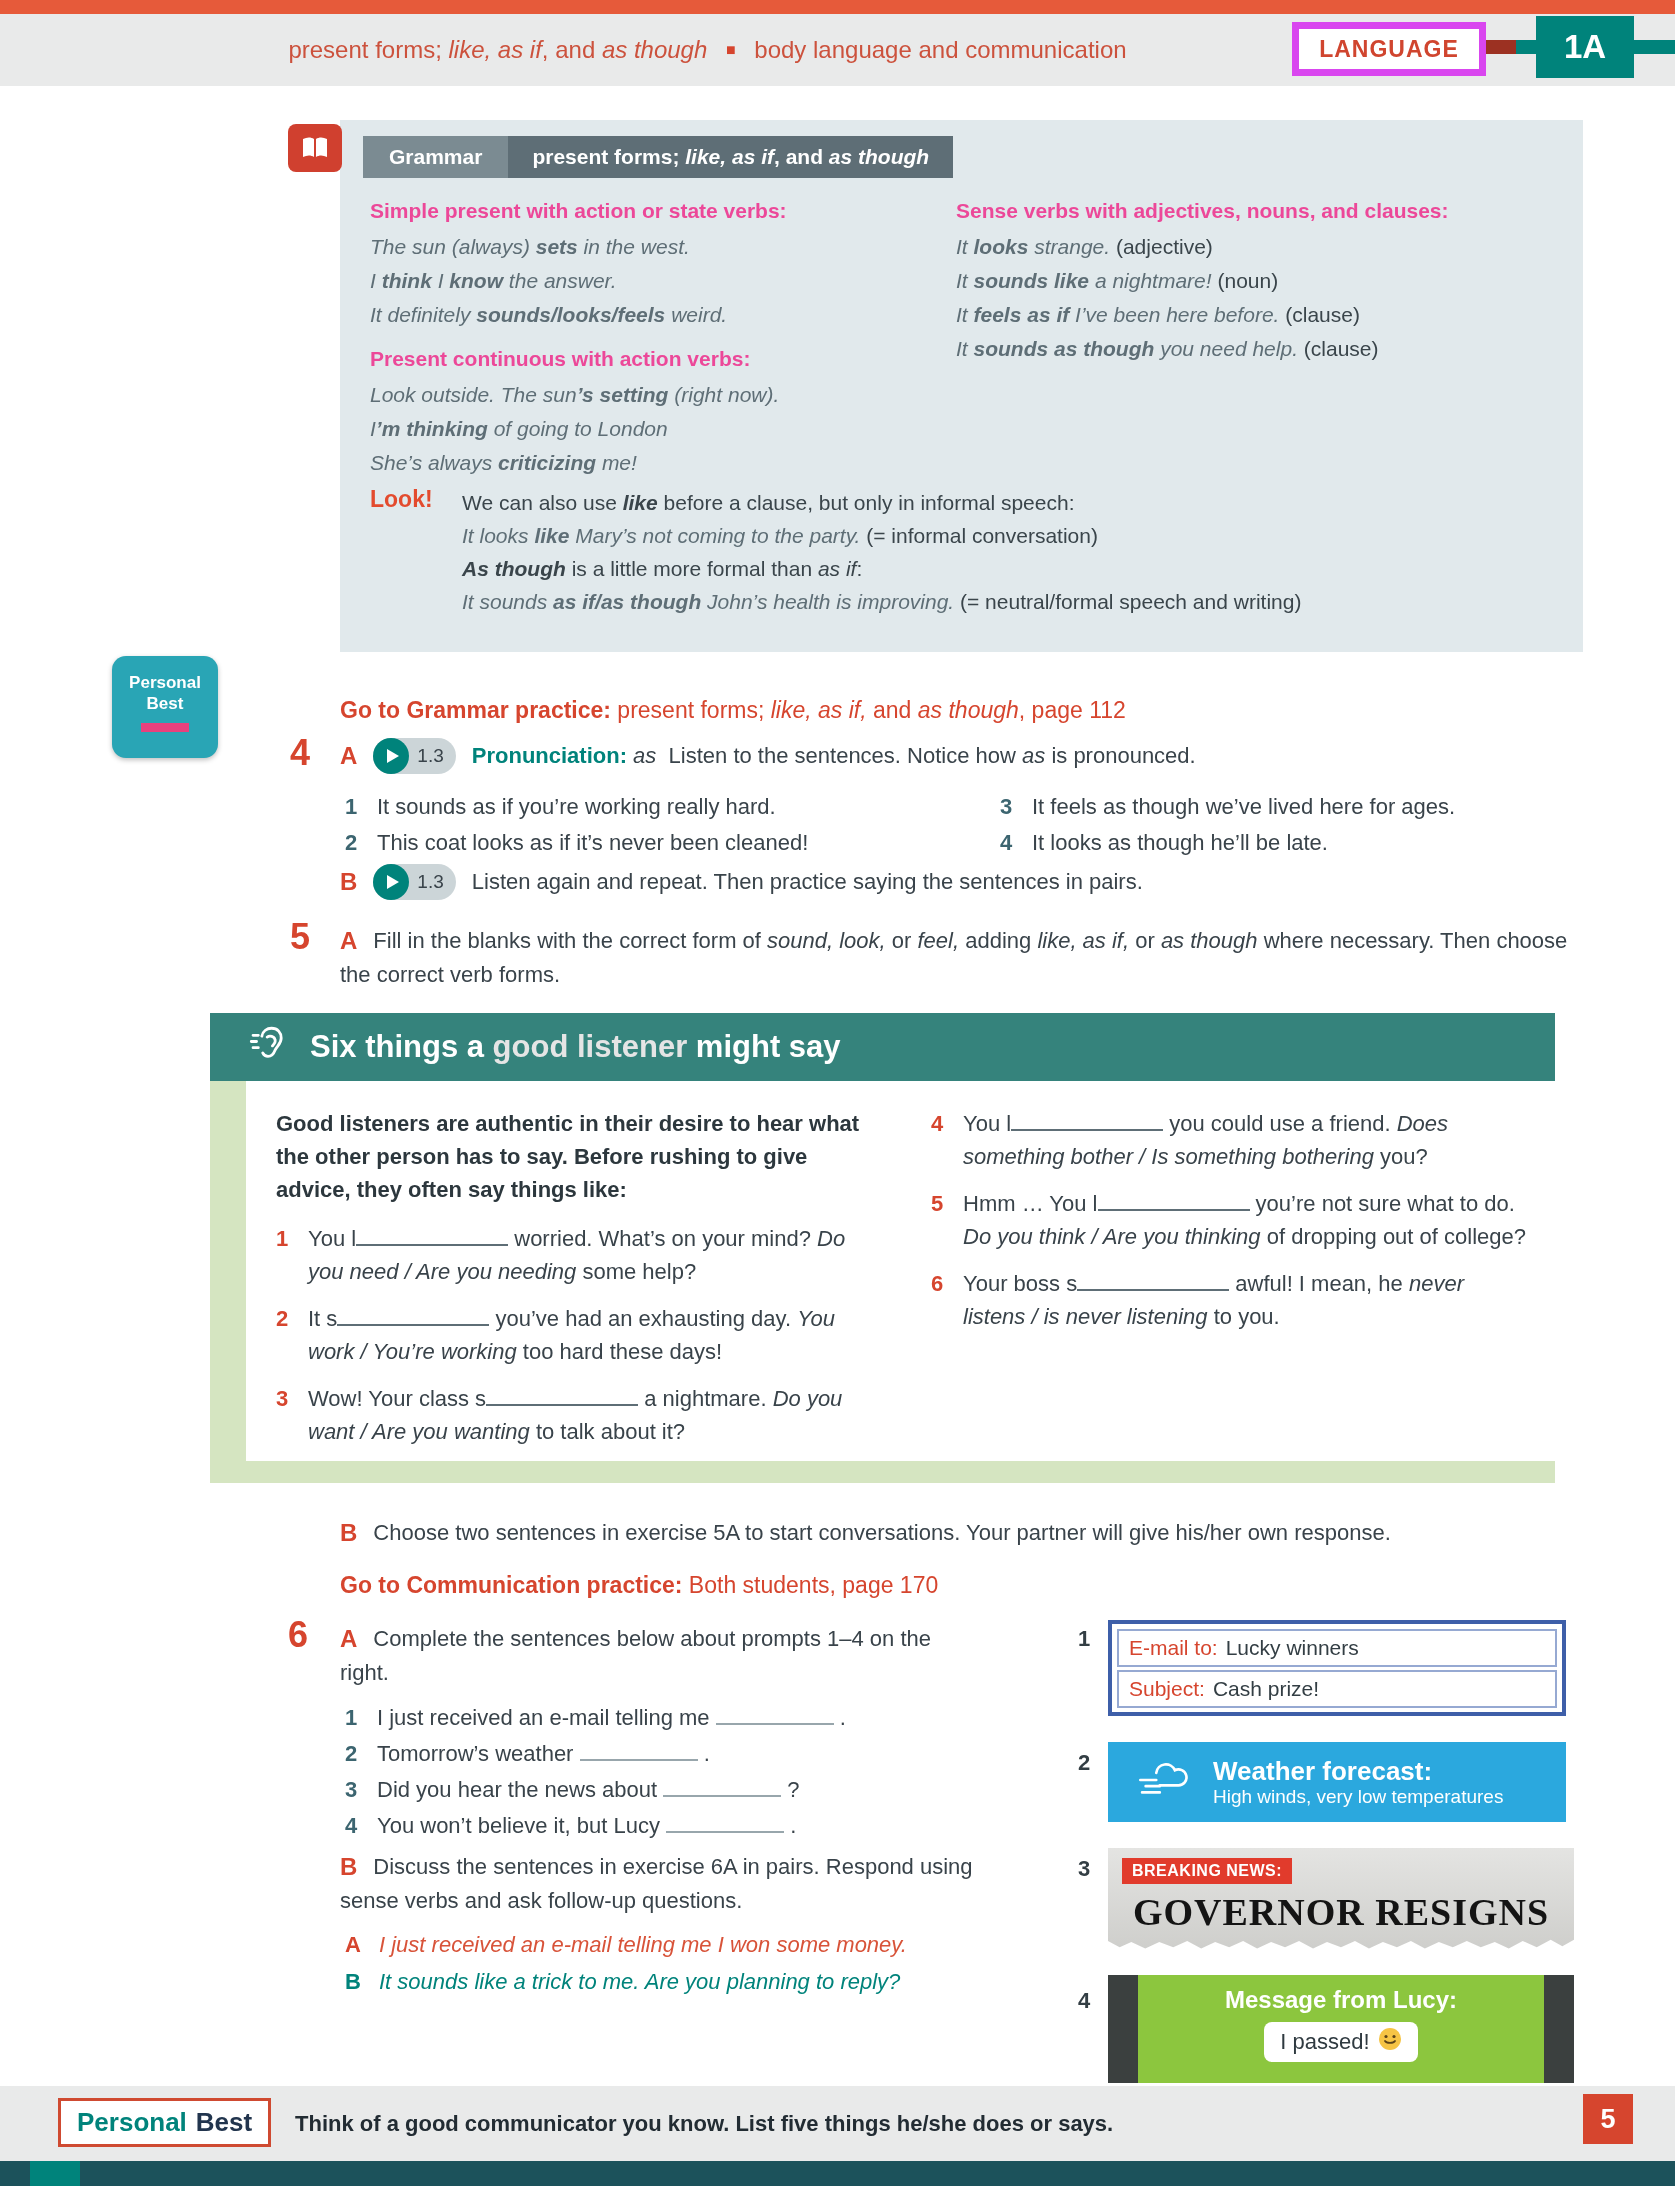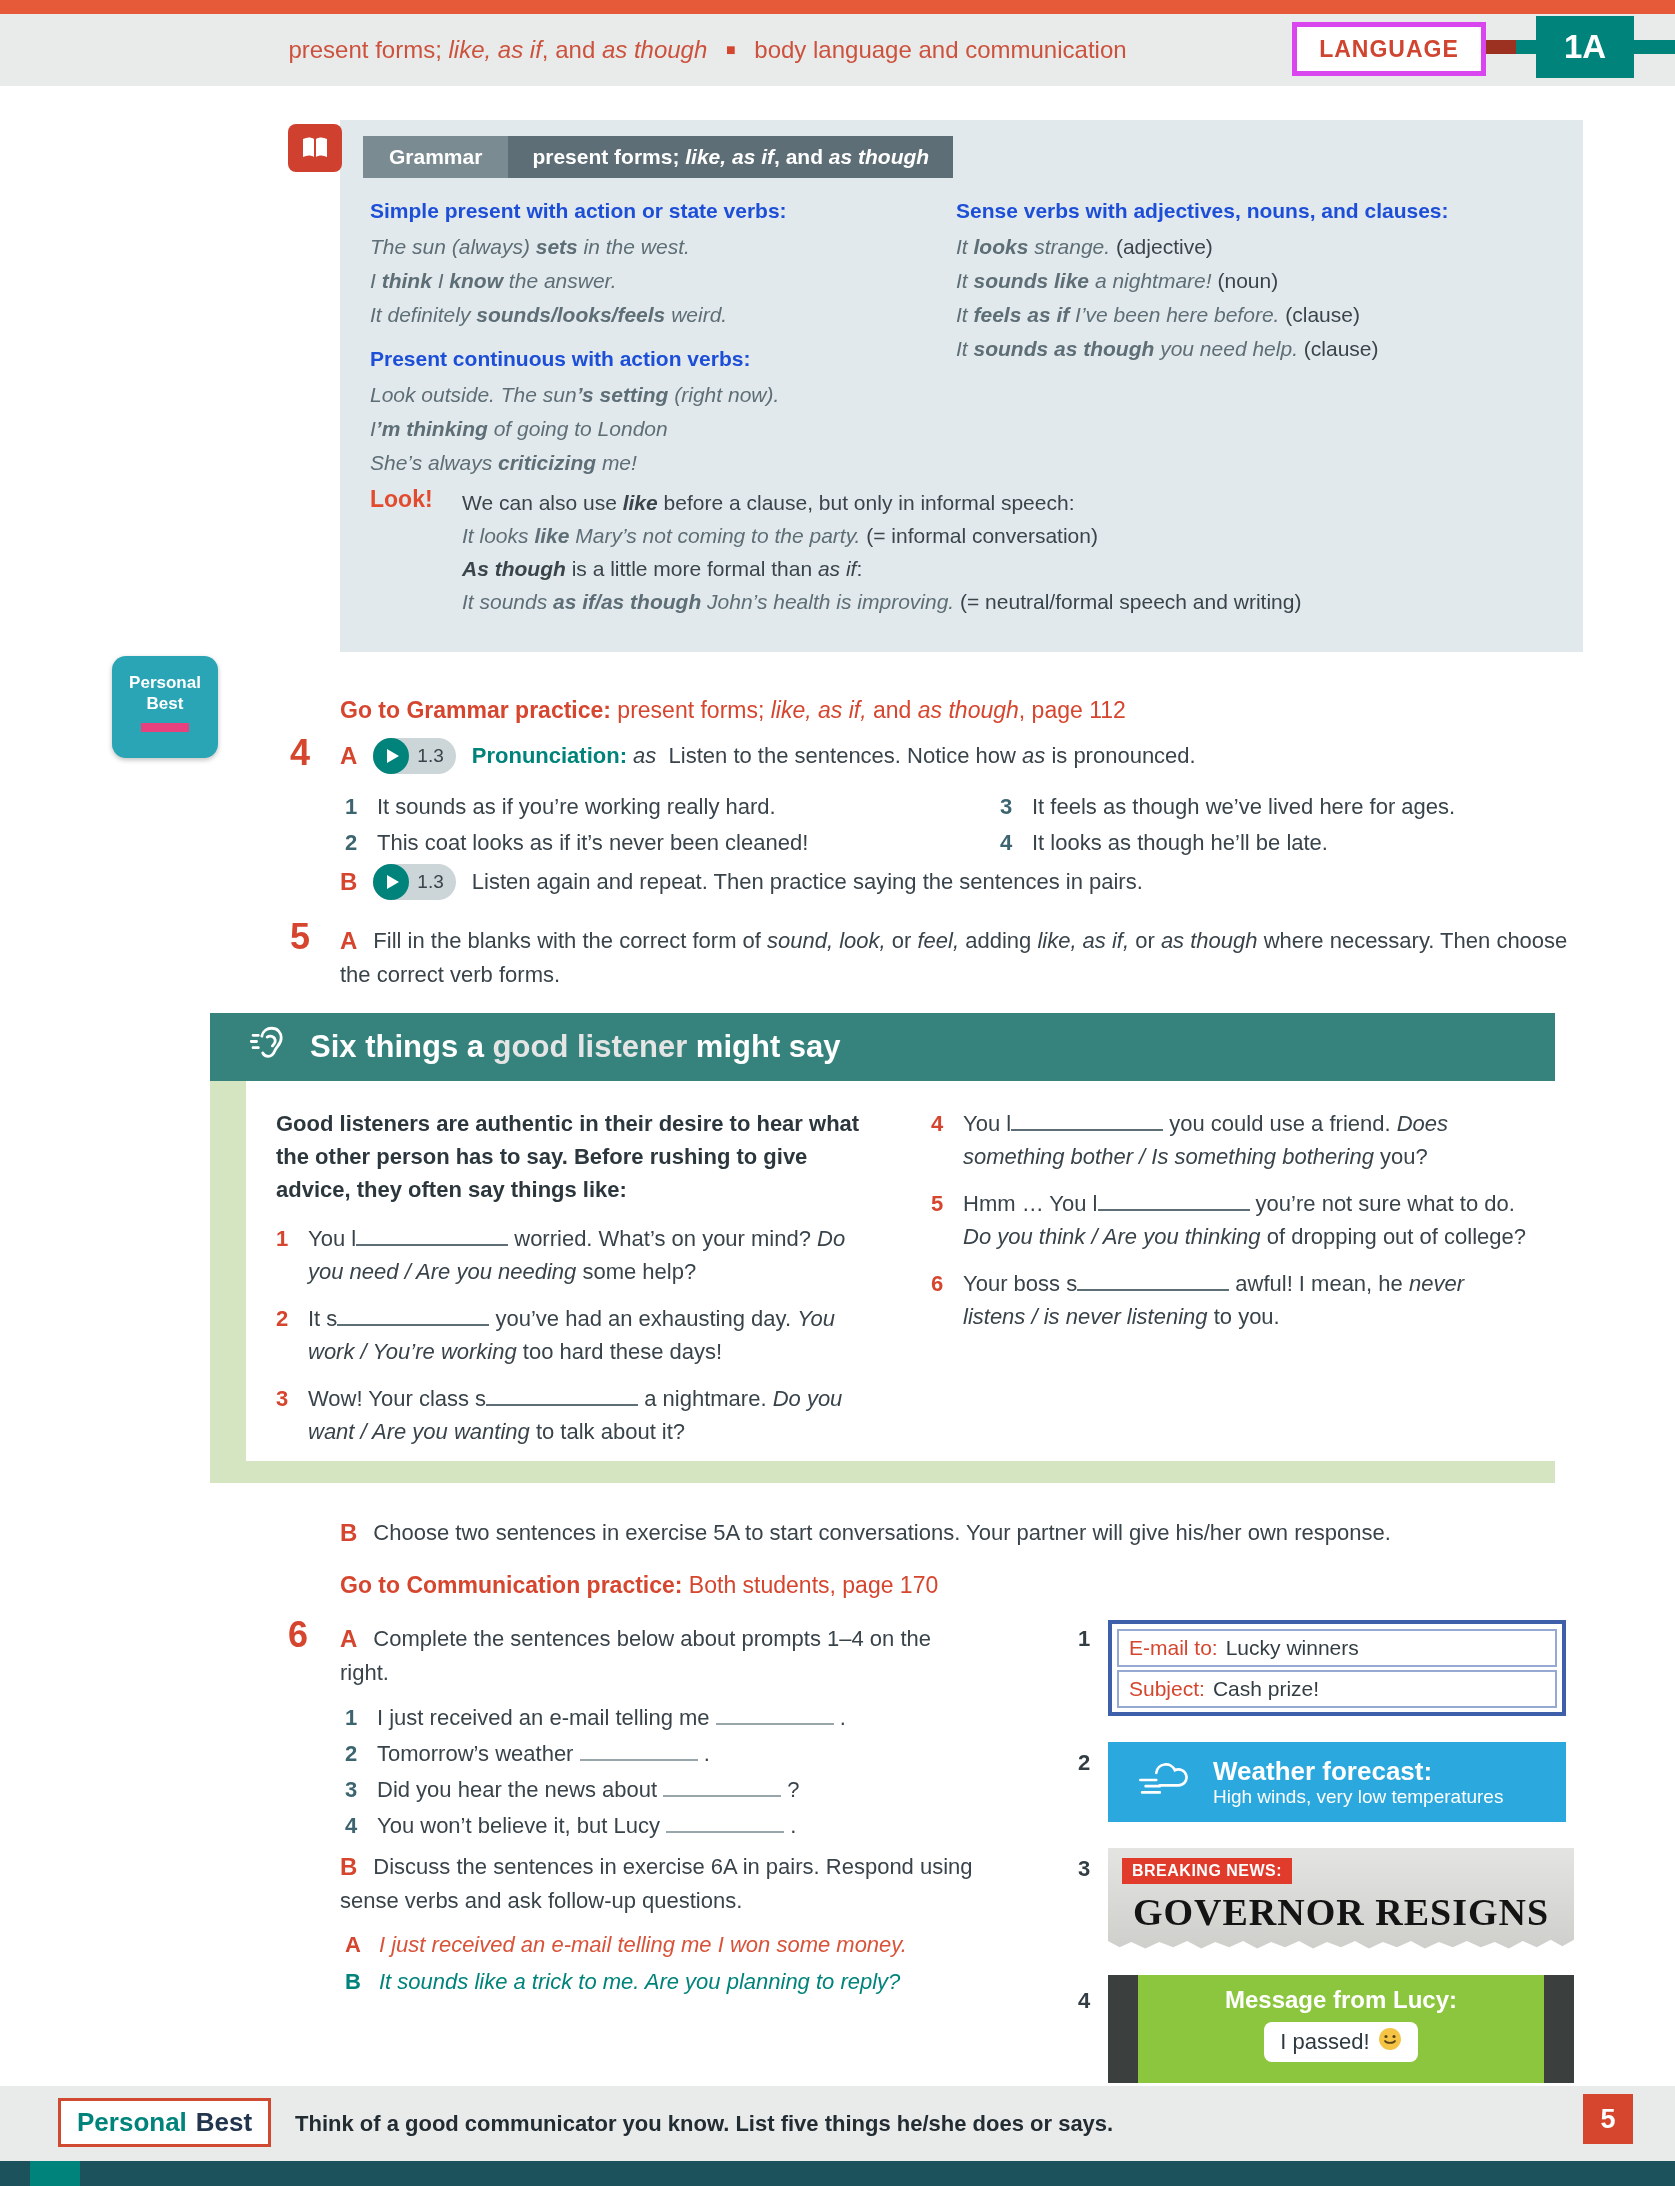--- a/index.html
+++ b/index.html
@@ -10,36 +10,36 @@
 
   
   .topbar   { position:absolute; left:0; top:0; width:100%; height:14px; background:#e65a3a; }
   .headband { position:absolute; left:0; top:14px; width:100%; height:72px; background:#e9eaea; }
   .head-title { position:absolute; left:130px; right:390px; top:0; height:72px; line-height:72px;
                 text-align:center; font-size:24px; color:#cc523d; white-space:nowrap; }
   .head-title .sq { color:#d6452e; font-size:16px; margin:0 12px; vertical-align:3px; }
   .red-strip  { position:absolute; left:1476px; top:40px; width:46px; height:14px; background:#9c3122; }
   .teal-strip { position:absolute; left:1516px; top:40px; width:159px; height:14px; background:#00837b; }
   .lang-badge { position:absolute; left:1292px; top:22px; width:194px; height:54px; background:#fff;
-                border:5px solid #d946ef; display:flex; align-items:center; justify-content:center;
+                border:7px solid #d946ef; display:flex; align-items:center; justify-content:center;
                 font-weight:bold; font-size:23px; color:#d0452f; letter-spacing:1px; }
   .unit-badge { position:absolute; left:1536px; top:16px; width:98px; height:62px; background:#00837b;
                 color:#fff; font-size:33px; font-weight:bold; display:flex; align-items:center; justify-content:center; }
 
   
   .grammar-box { position:absolute; left:340px; top:120px; width:1243px; height:532px; background:#e1e9ec; }
   .book-icon { position:absolute; left:288px; top:124px; width:54px; height:48px; background:#d0402f;
                border-radius:8px; display:flex; align-items:center; justify-content:center; }
   .g-chips { position:absolute; left:363px; top:127px; display:flex; height:42px;margin-top:9px; }
   .g-chip1 { background:#7b8b92; color:#fff; font-weight:bold; font-size:21px; line-height:42px; padding:0 26px; }
   .g-chip2 { background:#5e6e76; color:#fff; font-weight:bold; font-size:21px; line-height:42px; padding:0 24px; }
   .g-body { position:absolute; left:370px; top:196px; width:1192px; display:flex; gap:26px; }
   .g-col1 { width:560px; flex:none; }
   .g-col2 { flex:1; }
-  .g-h  { font-weight:bold; color:#1d4ed8; font-size:21px; line-height:30px; margin-bottom:4px; }
+  .g-h  { font-weight:bold; color:#ec4899; font-size:21px; line-height:30px; margin-bottom:4px; }
   .g-h2 { margin-top:12px; }
   .g-ex { font-size:21px; line-height:34px; color:#5e6e76; font-style:italic; }
   .plain { font-style:normal; color:#3a454b; }
   .g-look { position:absolute; left:370px; top:486px; display:flex; }
   .look-label { color:#e34b2e; font-weight:bold; font-size:23px; width:92px; flex:none; }
   .look-lines div { font-size:21px; line-height:33px; }
   .lk-dark { color:#3a454b; }
   .lk-ex   { color:#5e6e76; font-style:italic; }
 
   

